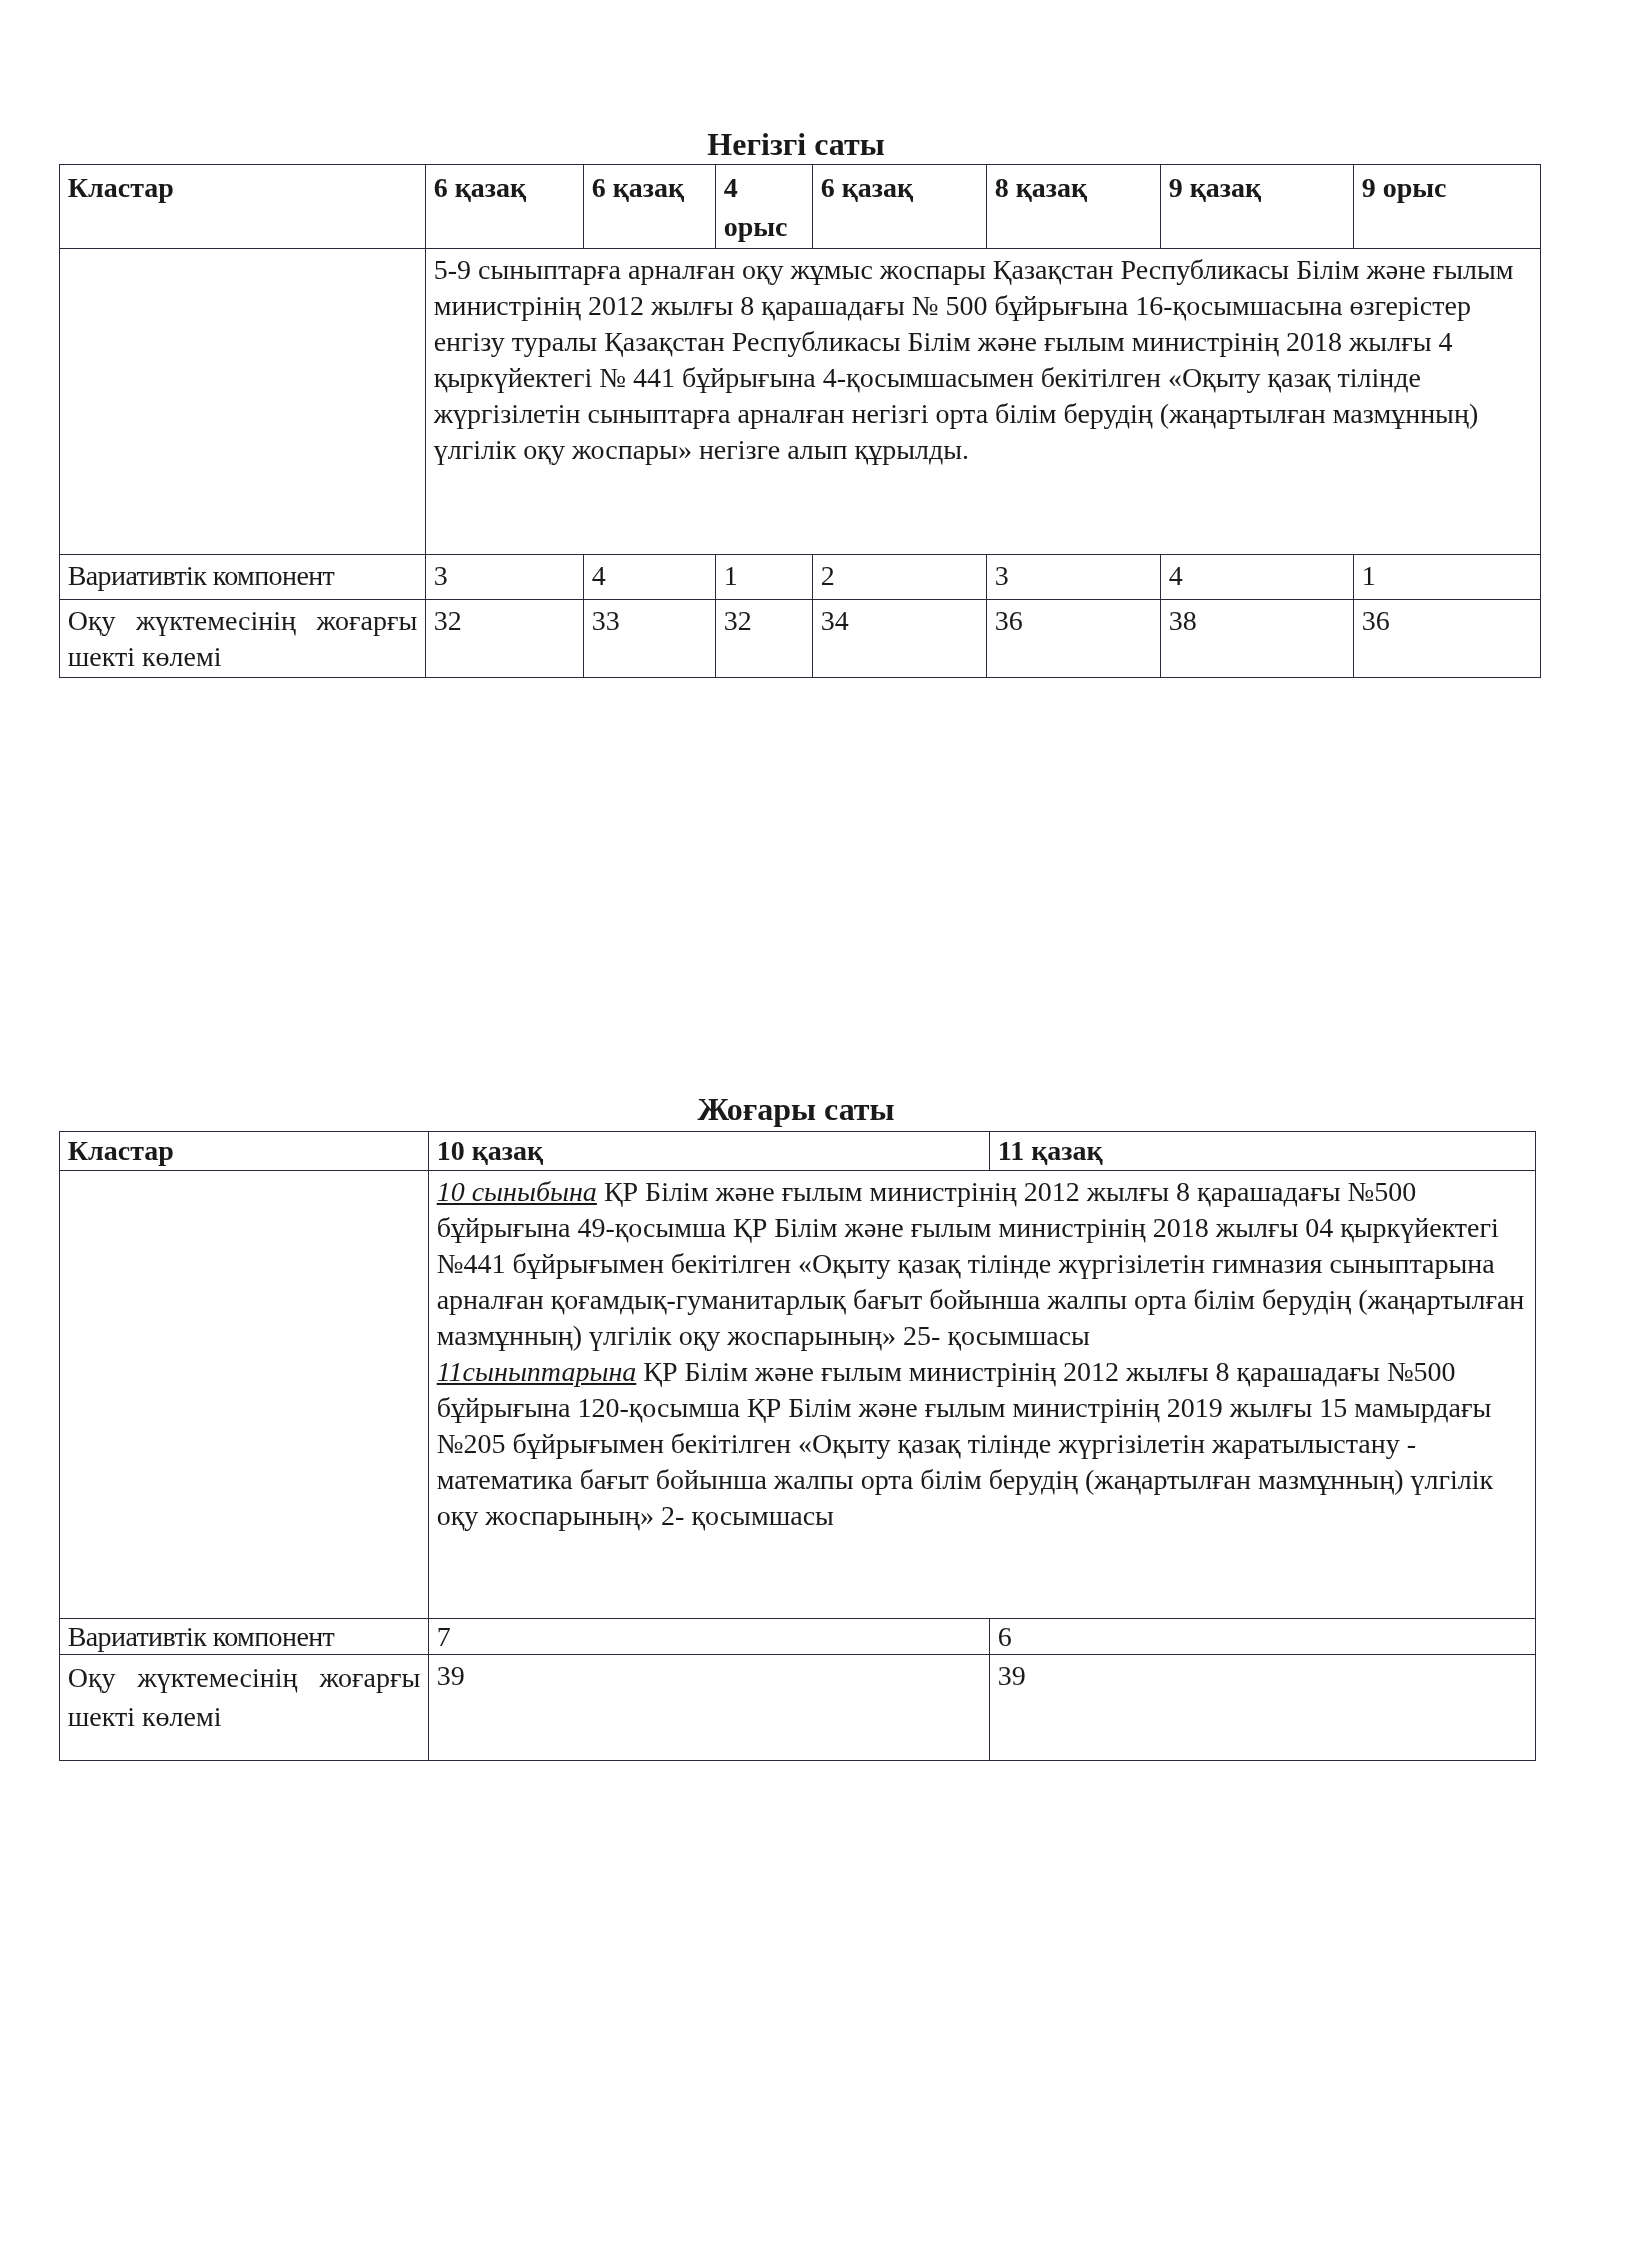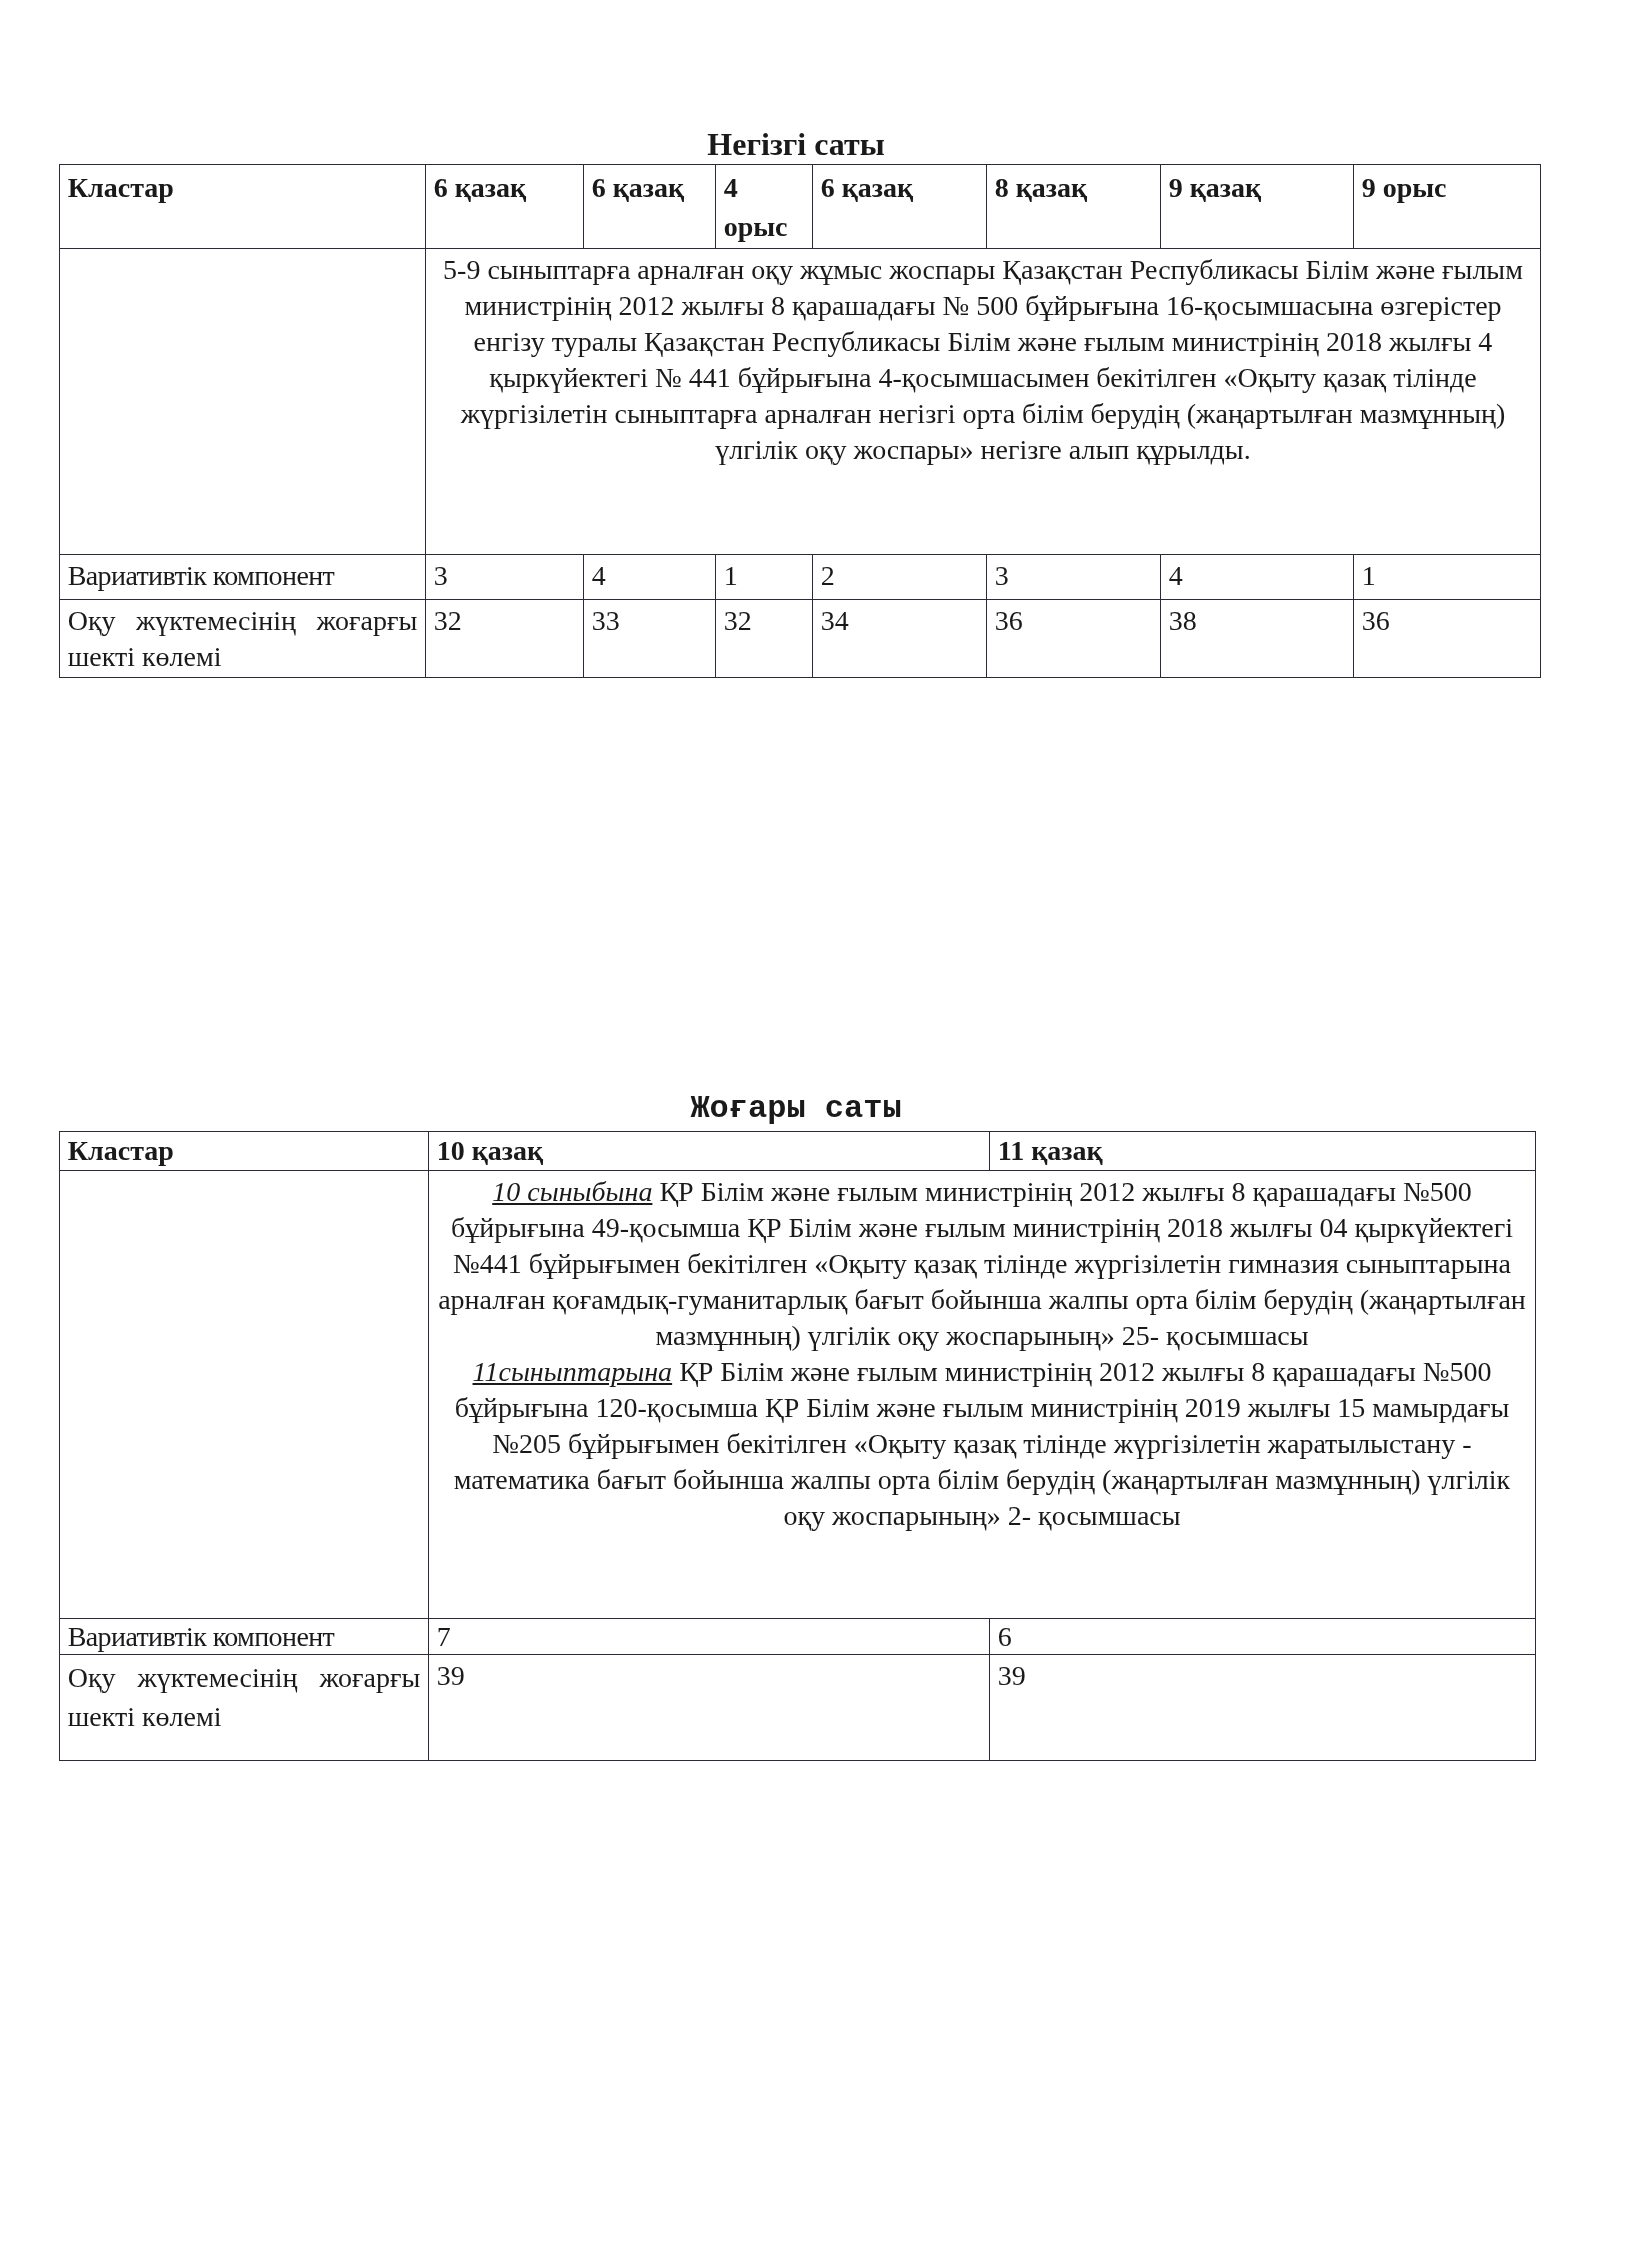--- a/index.html
+++ b/index.html
@@ -5,21 +5,21 @@
   html, body { margin:0; padding:0; background:#ffffff; }
   body { width:1644px; height:2261px; position:relative; overflow:hidden;
          font-family:"Liberation Serif", "DejaVu Serif", serif; color:#1a1a1a; }
   .title { position:absolute; left:0; width:1592px; text-align:center;
            font-weight:bold; font-size:32px; line-height:36px; }
   table { position:absolute; border-collapse:collapse; table-layout:fixed;padding-left:44px; }
   td { border:1.3px solid #2a2a3a; vertical-align:top; padding:2.6px 7.7px;
        font-size:28px; line-height:36px; box-sizing:border-box; }
   th { border:1.3px solid #2a2a3a; vertical-align:top; text-align:left;
        padding:2.6px 7.7px; font-size:28px; line-height:39px; font-weight:bold; box-sizing:border-box; }
-  .desc { text-align:center; }
+  .desc { text-align:left; }
   .it { font-style:italic; text-decoration:underline; }
   #t1 { left:59px; top:164px; width:1481px; }
   #t2 { left:59px; top:1131px; width:1476px; }
 </style>
 </head>
 <body>
 
 <div class="title" style="top:126px;">Негізгі саты</div>
 
 <table id="t1">
@@ -64,21 +64,21 @@
     <td>33</td>
     <td>32</td>
     <td>34</td>
     <td>36</td>
     <td>38</td>
     <td>36</td>
   </tr>
 </tbody>
   </table>
 
-<div class="title" style="top:1091px;font-family:Liberation Mono, monospace;">Жоғары саты</div>
+<div class="title" style="top:1091px;">Жоғары саты</div>
 
 <table id="t2">
   <colgroup>
     <col style="width:369px">
       <col style="width:561px">
       <col style="width:546px">
   </colgroup>
   <tbody>
       <tr style="height:39px">
     <th style="line-height:32px">Кластар</th>

